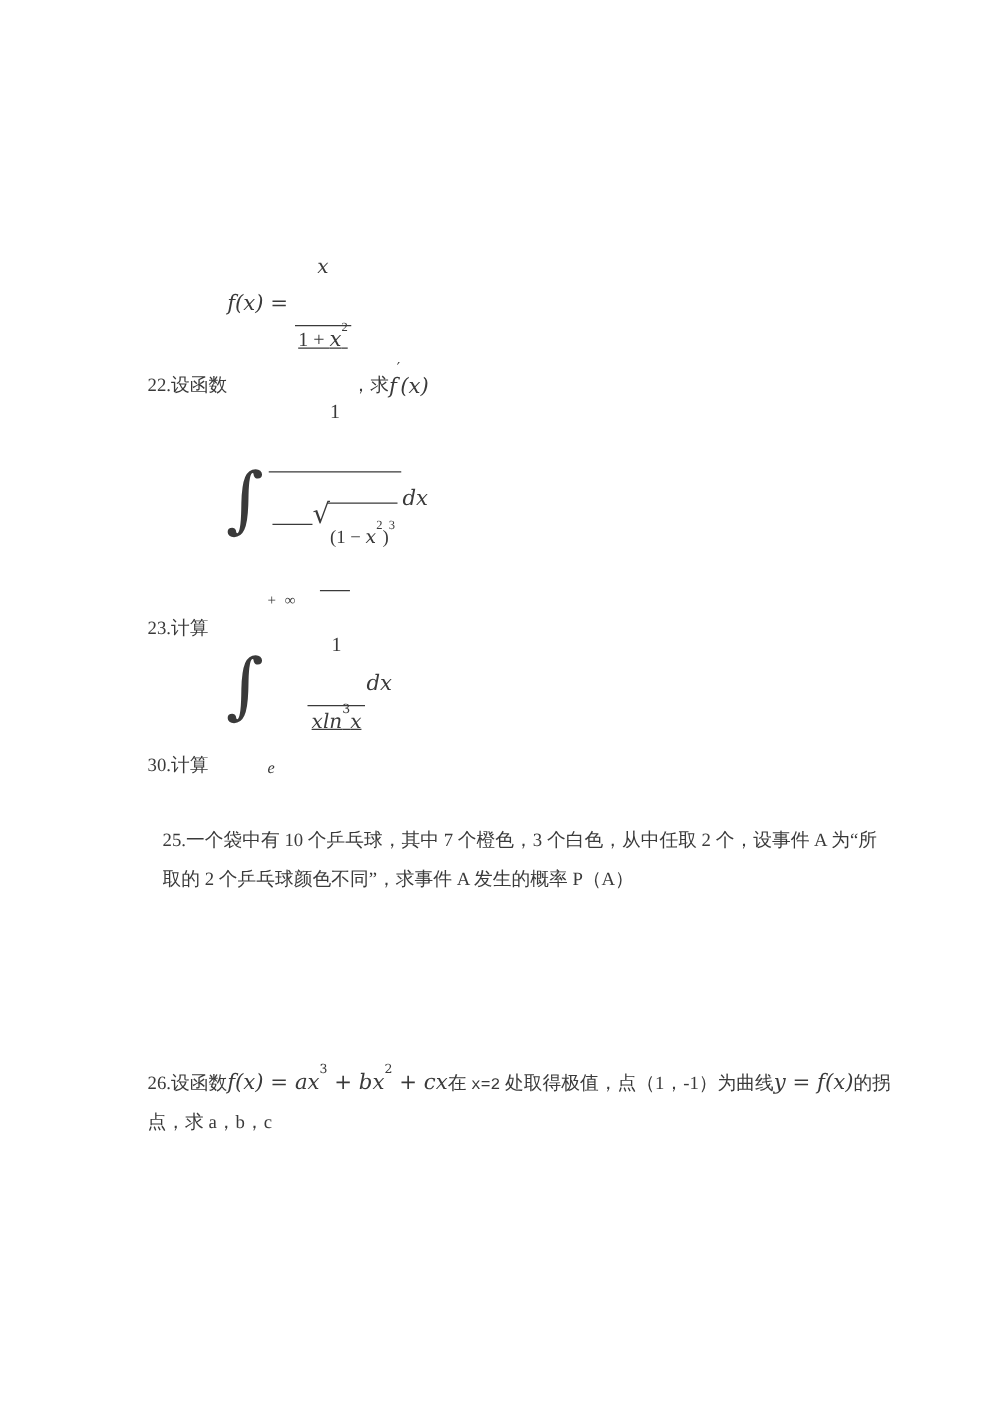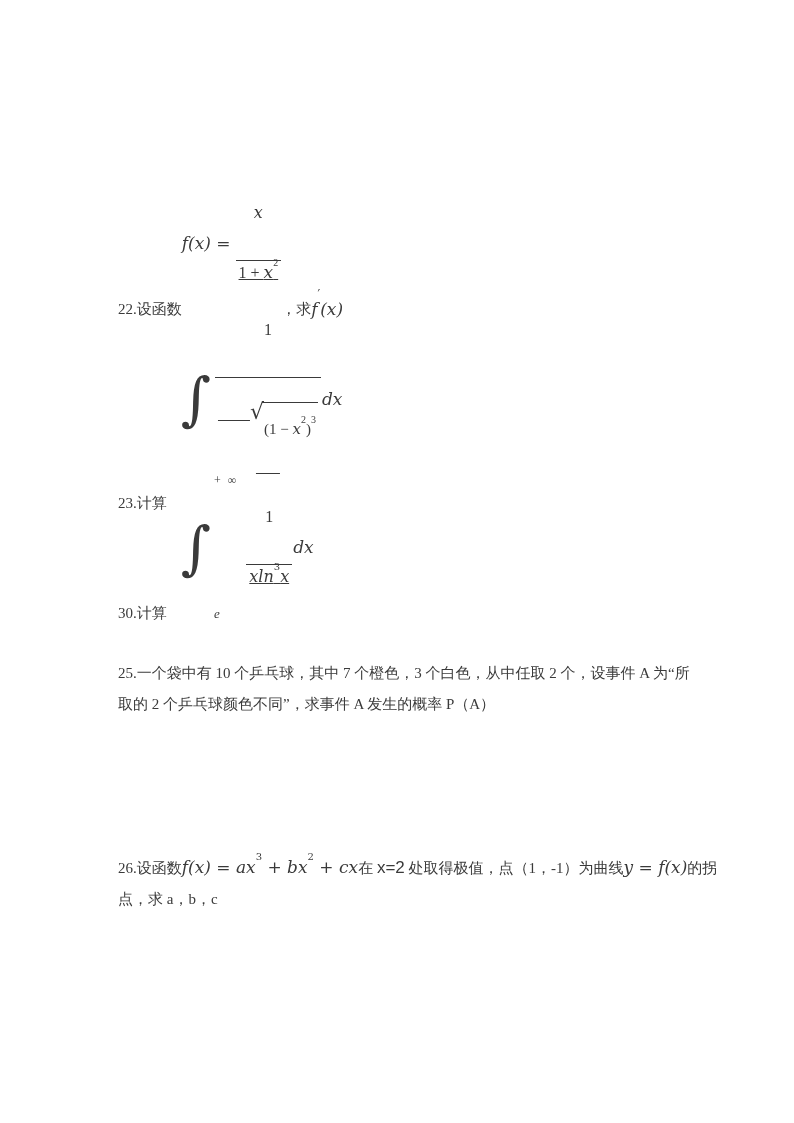--- a/index.html
+++ b/index.html
@@ -44,21 +44,21 @@
     margin-left:3px;
   }
   .bound-top { font-size:12px; font-style:normal; line-height:12px; letter-spacing:2px; }
   .bound-bot { font-size:13px; line-height:13px; font-style:italic; }
   .rad { display:inline-flex; align-items:flex-start; }
   .sqrt { font-family:"DejaVu Serif","DejaVu Sans",serif; font-style:normal; font-size:22px; line-height:22px; margin-right:-2px; }
   .radicand { border-top:1.2px solid #3a3a3a; font-size:15px; line-height:20px; padding:16px 2px; margin-top:1px; }
   .dx { margin-left:1px;text-align:center; }
   .para { position:absolute; left:118px; width:620px; }
   .pline { font-size:15px; line-height:31px; white-space:nowrap; }
-  .code { font-family:Liberation Sans, sans-serif; font-size:17px; }
+  .code { font-family:Liberation Mono, monospace; font-size:13px; }
   .m-gap { margin-right:5px; }
 </style>
 </head>
 <body>
 
 <div class="row" style="top:167px;">
   <span class="zh">22.设函数</span>
   <span class="eqgroup">
     <span class="math m-gap">f(x) =</span>
     <span class="frac">
@@ -93,21 +93,21 @@
       <span class="bound-bot">e</span>
     </span>
     <span class="frac" style="margin-left:8px;">
       <span class="num mn">1</span>
       <span class="den math"><span>xln</span><sup class="sp">3</sup><span>x</span></span>
     </span>
     <span class="math dx">dx</span>
   </span>
 </div>
 
-<div class="para" style="top:658px;">
+<div class="para" style="top:658px;margin-left:12px;">
   <div class="pline">25.一个袋中有 10 个乒乓球，其中 7 个橙色，3 个白色，从中任取 2 个，设事件 A 为“所</div>
   <div class="pline">取的 2 个乒乓球颜色不同”，求事件 A 发生的概率 P（A）</div>
 </div>
 
 <div class="para" style="top:852px;">
   <div class="pline"><span class="zh">26.设函数</span><span class="math"><span>f(x) = ax</span><sup class="sp">3</sup><span> + bx</span><sup class="sp">2</sup><span> + cx</span></span><span class="zh">在 </span><span class="code">x=2</span><span class="zh"> 处取得极值，点（1，-1）为曲线</span><span class="math">y = f(x)</span><span class="zh">的拐</span></div>
   <div class="pline">点，求 a，b，c</div>
 </div>
 
 </body></html>

